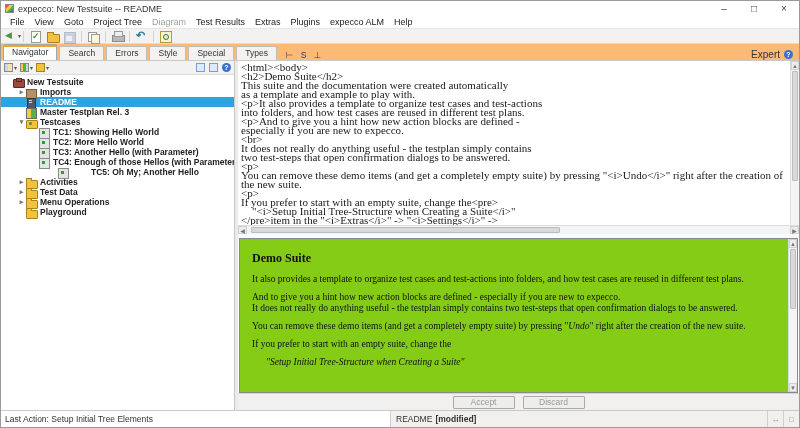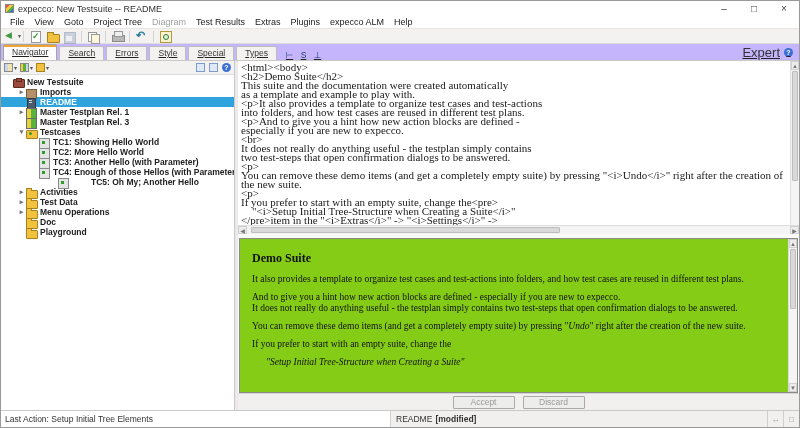--- a/index.html
+++ b/index.html
@@ -36,32 +36,32 @@
   .tbi-save::after { content:""; position:absolute; left:4px; top:6px; width:6px; height:5px; background:#e8ecf2; }
   .tbi-copy::before { content:""; position:absolute; left:2px; top:2px; width:7px; height:8px; background:#fff; border:1px solid #999; }
   .tbi-copy::after { content:""; position:absolute; left:5px; top:4px; width:7px; height:8px; background:#fdf6d8; border:1px solid #999; }
   .tbi-print::before { content:""; position:absolute; left:2px; top:5px; width:11px; height:5px; background:#b9b9b9; border:1px solid #8a8a8a; }
   .tbi-print::after { content:""; position:absolute; left:4px; top:1px; width:7px; height:4px; background:#eee; border:1px solid #9a9a9a; }
   .tbi-undo::before { content:"↶"; position:absolute; left:2px; top:-1px; font-size:11px; font-weight:bold; color:#2e7d9e; }
   .tbi-history::before { content:""; position:absolute; left:2px; top:1px; width:10px; height:10px; background:#fdf3cf; border:1px solid #b09a3e; }
   .tbi-history::after { content:""; position:absolute; left:5px; top:4px; width:4px; height:4px; border:1px solid #2f7d2f; border-radius:50%; background:#dff2df; }
 
   
-  .tabband { height:17px; flex:none; display:flex; align-items:flex-end; background:#c4b5fd; border-bottom:1px solid #c9c9c9;text-decoration:underline; }
+  .tabband { height:17px; flex:none; display:flex; align-items:flex-end; background:#fdba74; border-bottom:1px solid #c9c9c9; }
   .tabs { width:234px; flex:none; display:flex; align-items:flex-end; padding-left:2px; gap:2px; height:100%; }
   .tab { height:14px; line-height:13px; padding:0 8px; font-size:8.5px; color:#333; background:#f3f2f1; border:1px solid #bdbdbd; border-bottom:none; border-radius:2px 2px 0 0; position:relative; white-space:nowrap; }
   .tab.active { background:#fdfdfd; height:16px; line-height:15px; border-color:#a5a5a5; }
   .tab.active::before { content:""; position:absolute; top:0; left:0; right:0; height:2px; background:#f0a330; }
   .fmtbar { flex:1; display:flex; align-items:center; gap:5px; padding-left:6px; }
   .fmt-btn { font-size:8.5px; color:#223a66; min-width:9px; text-align:center; }
   .fmt-btn.b { font-weight:bold; }
   .fmt-btn.i { font-style:italic; font-family:"Liberation Serif", serif; }
   .fmt-first { width:11px; height:11px; border:1px solid #7d9cc9; background:#eef3fb; display:inline-block; }
   .mode-area { margin-left:auto; display:flex; align-items:center; gap:4px; padding-right:6px; }
-  .mode-label { font-size:13px; color:#333; }
+  .mode-label { font-size:10px; color:#333; }
   .help-badge { width:9px; height:9px; border-radius:50%; background:#3b6fd4; color:#fff; font-size:7px; font-weight:bold; text-align:center; line-height:9px; }
 
   
   .main { flex:1; display:flex; min-height:0; }
   .left-panel { width:234px; flex:none; display:flex; flex-direction:column; background:#fff; border-right:1px solid #c9c9c9; }
   .tree-toolbar { height:14px; flex:none; display:flex; align-items:center; background:#f3f2f1; border-bottom:1px solid #ddd; padding:0 3px; gap:3px; }
   .tt-btn { display:flex; align-items:center; gap:1px; }
   .tt-ic { width:9px; height:9px; display:inline-block; border:1px solid #8a8a8a; }
   .tt-ic.grid { background:linear-gradient(90deg,#c9d6ea 50%,#f2e4b0 50%); }
   .tt-ic.cols { background:linear-gradient(90deg,#f5c842 33%,#57b33e 33%,#57b33e 66%,#c9d6ea 66%); }
@@ -233,25 +233,20 @@
             <span class="expander">▸</span>
             <span class="ti ti-imports"></span>
             <span>Imports</span>
           </div>
           <div class="tree-row selected" style="padding-left: 16px;">
             <span class="expander"></span>
             <span class="ti ti-readme"></span>
             <span>README</span>
           </div>
           <div class="tree-row" style="padding-left: 16px;">
-            <span class="expander">▸</span>
-            <span class="ti ti-testplan"></span>
-            <span>Master Testplan Rel. 1</span>
-          </div>
-          <div class="tree-row" style="padding-left: 16px;">
             <span class="expander"></span>
             <span class="ti ti-testplan"></span>
             <span>Master Testplan Rel. 3</span>
           </div>
           <div class="tree-row" style="padding-left: 16px;">
             <span class="expander">▾</span>
             <span class="ti ti-tcfolder"></span>
             <span>Testcases</span>
           </div>
           <div class="tree-row" style="padding-left: 29px;">
@@ -286,25 +281,20 @@
           </div>
           <div class="tree-row" style="padding-left: 16px;">
             <span class="expander">▸</span>
             <span class="ti ti-folder"></span>
             <span>Test Data</span>
           </div>
           <div class="tree-row" style="padding-left: 16px;">
             <span class="expander">▸</span>
             <span class="ti ti-folder"></span>
             <span>Menu Operations</span>
-          </div>
-          <div class="tree-row" style="padding-left: 16px;">
-            <span class="expander"></span>
-            <span class="ti ti-folder"></span>
-            <span>Doc</span>
           </div>
           <div class="tree-row" style="padding-left: 16px;">
             <span class="expander"></span>
             <span class="ti ti-folder"></span>
             <span>Playground</span>
           </div>
         </div>
     </div>
 
     <div class="splitter"></div>

